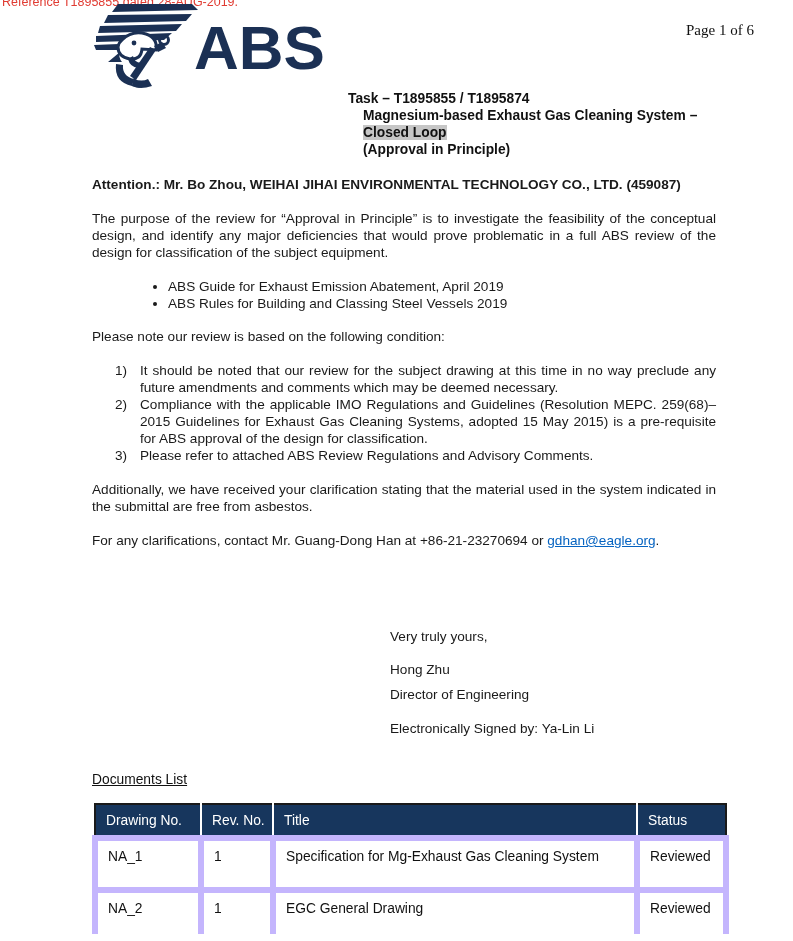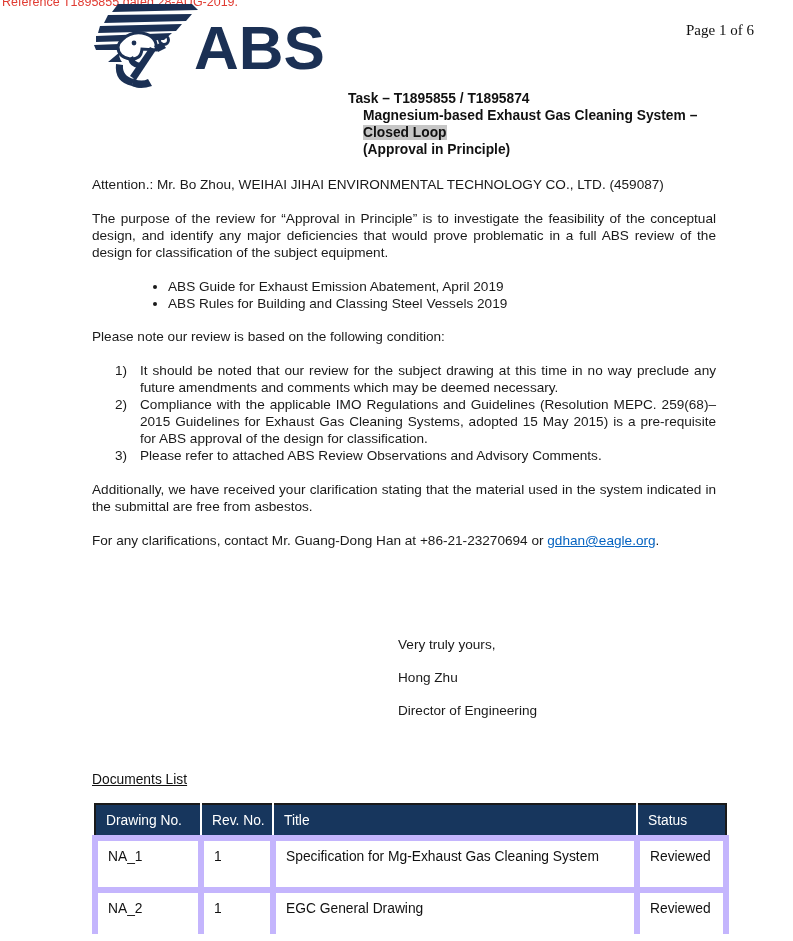--- a/index.html
+++ b/index.html
@@ -23,31 +23,31 @@
   
   .page-num{position:absolute;left:686px;top:22px;font-family:"Liberation Serif","DejaVu Serif",serif;font-size:15px;color:#111;}
   
   .task{position:absolute;left:348px;top:90px;font-weight:bold;font-size:13.8px;line-height:17px;color:#111;}
   .task .indent{margin-left:0;padding-left:15px;}
   .hl{background:var(--highlight-gray);}
   
   .body-block{position:absolute;left:92px;top:176px;width:624px;font-size:13.6px;line-height:17px;}
   .body-block p{margin:0 0 17px 0;}
   .just{text-align:justify;}
-  .nowrap{white-space:nowrap;}
+  .nowrap{white-space:nowrap;font-weight:bold;}
   ul.refs{margin:0 0 16px 0;padding-left:76px;list-style:disc outside;}
   ul.refs li{margin:0;}
   .numlist{margin:0 0 17px 0;}
   .numitem{display:flex;}
   .numitem .marker{flex:none;width:25px;margin-left:23px;}
   .numitem .txt{flex:1;text-align:justify;}
   .link{color:var(--link-blue);text-decoration:underline;cursor:pointer;}
   
   .sig{position:absolute;left:382px;top:620px;font-size:13.6px;line-height:17px;}
-  .sig p{margin:16px;}
+  .sig p{margin:8px;}
   .sig .closing{margin-bottom:16px;}
   .sig .title{margin-bottom:17px;}
   
   .docs-heading{position:absolute;left:92px;top:772px;font-size:13.8px;text-decoration:underline;color:#111;}
   table.docs{
     position:absolute;left:92px;top:803px;width:631px;border-collapse:collapse;
     font-size:13.8px;color:#111;table-layout:fixed;border:2px solid #1a1a1a;
   }
   table.docs th{
     background:var(--table-header-navy);color:#ffffff;font-weight:normal;text-align:left;
@@ -109,31 +109,32 @@
       <div class="numitem">
         <span class="marker">1)</span>
         <span class="txt">It should be noted that our review for the subject drawing at this time in no way preclude any future amendments and comments which may be deemed necessary.</span>
       </div>
       <div class="numitem">
         <span class="marker">2)</span>
         <span class="txt">Compliance with the applicable IMO Regulations and Guidelines (Resolution MEPC. 259(68)– 2015 Guidelines for Exhaust Gas Cleaning Systems, adopted 15 May 2015) is a pre-requisite for ABS approval of the design for classification.</span>
       </div>
       <div class="numitem">
         <span class="marker">3)</span>
-        <span class="txt">Please refer to attached ABS Review Observations and Advisory Comments.</span>
+        <span class="txt">Please refer to attached ABS Review Regulations and Advisory Comments.</span>
       </div>
     </div>
     <p class="just">Additionally, we have received your clarification stating that the material used in the system indicated in the submittal are free from asbestos.</p>
     <p><span>For any clarifications, contact Mr. Guang-Dong Han at +86-21-23270694 or </span><a class="link">gdhan@eagle.org</a><span>.</span></p>
   </div>
 
   <div class="sig">
     <p class="closing">Very truly yours,</p>
     <p>Hong Zhu</p>
     <p class="title">Director of Engineering</p>
+    <p>Electronically Signed by: Ya-Lin Li</p>
   </div>
 
   <div class="docs-heading">Documents List</div>
 
   <table class="docs">
     <colgroup>
       <col style="width:106px">
         <col style="width:72px">
         <col style="width:364px">
         <col style="width:89px">

